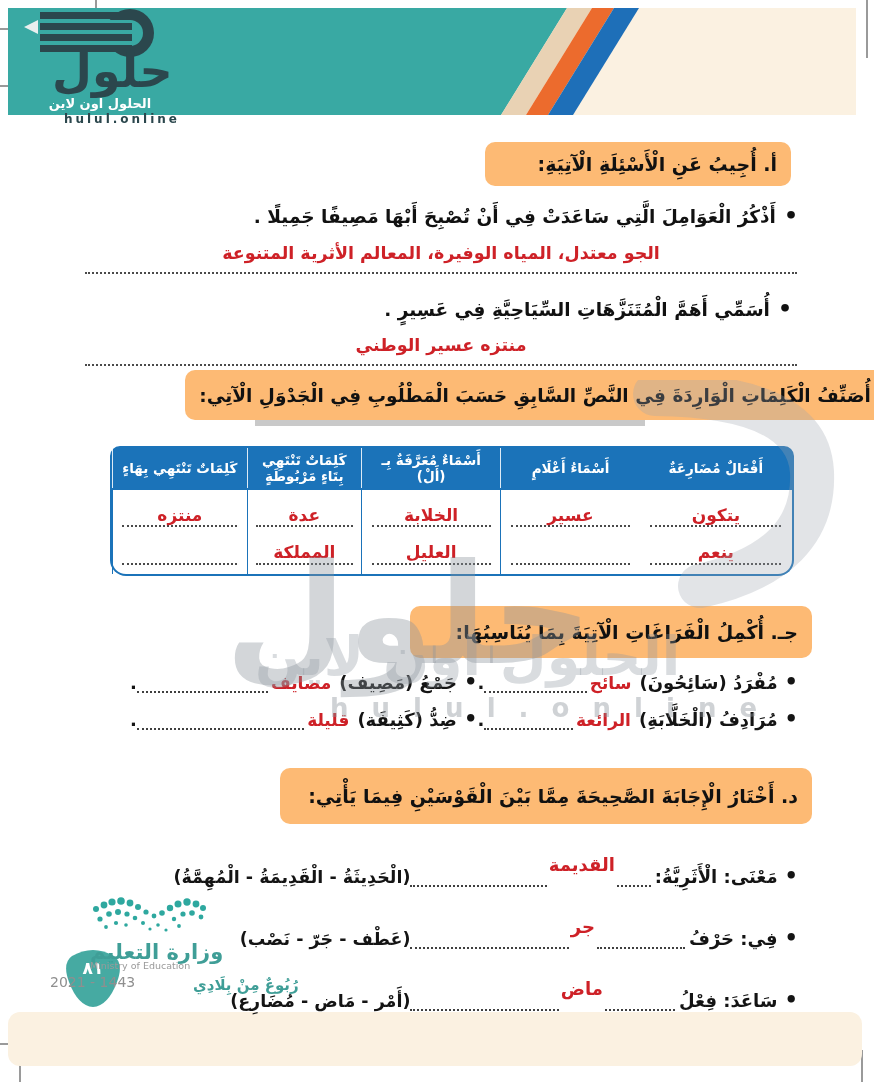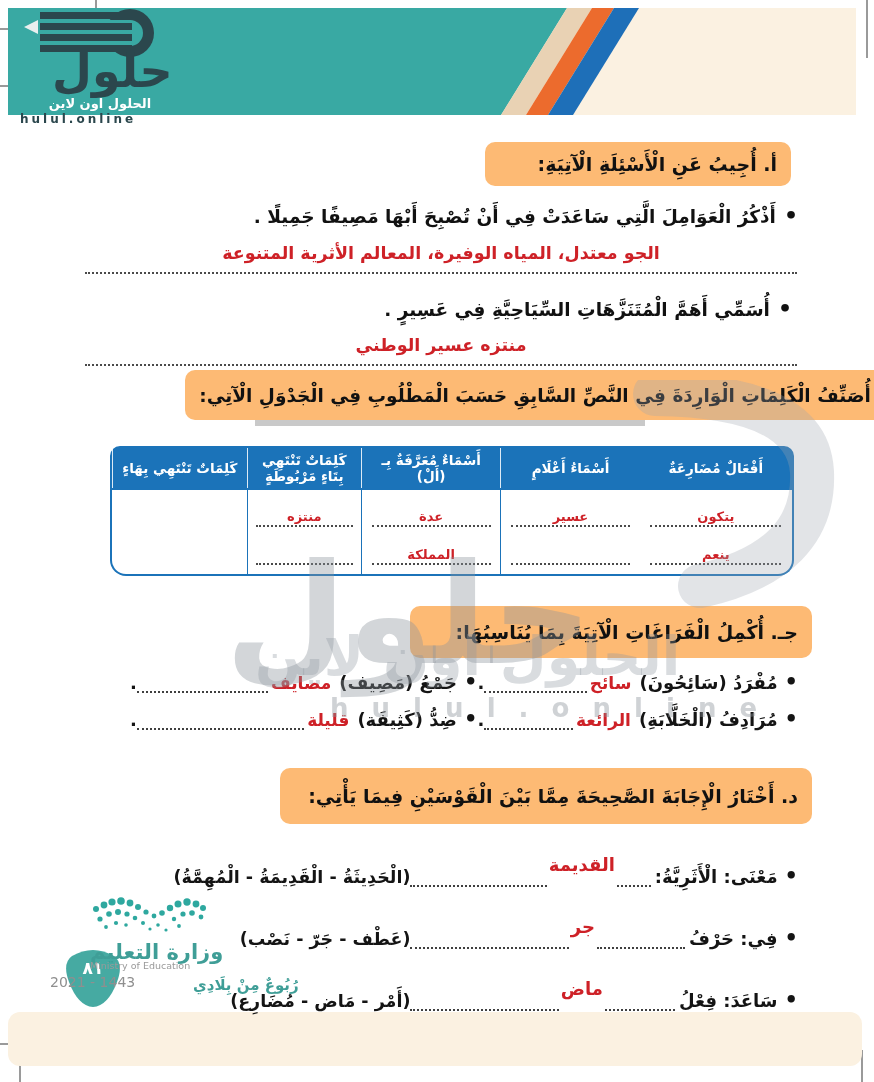--- a/index.html
+++ b/index.html
@@ -20,21 +20,21 @@
   .st-orange{position:absolute;left:0;top:0;width:100%;height:100%;background:#ec6b2d;
             clip-path:polygon(584px 0,606px 0,540px 107px,518px 107px);}
   .st-blue{position:absolute;left:0;top:0;width:100%;height:100%;background:#1e6fb8;
             clip-path:polygon(606px 0,631px 0,565px 107px,540px 107px);}
 
   
   .logo{position:absolute;left:18px;top:8px;width:170px;height:120px;z-index:3;}
   .logo-word{position:absolute;left:34px;top:40px;font-size:46px;font-weight:bold;color:#2b474d;line-height:1;}
   .logo-line{position:absolute;left:2px;top:88px;width:160px;text-align:center;
              font-size:13px;font-weight:bold;color:#ffffff;white-space:nowrap;}
-  .logo-domain{position:absolute;left:2px;top:104px;width:160px;text-align:left;
+  .logo-domain{position:absolute;left:2px;top:104px;width:160px;text-align:right;
              font-size:12px;font-weight:bold;color:#2b474d;letter-spacing:3px;white-space:nowrap;}
 
   
   .tbox{position:absolute;background:#fdba74;border-radius:10px;display:flex;align-items:center;
         justify-content:flex-start;direction:rtl;padding:0 14px;box-sizing:border-box;
         font-weight:bold;font-size:19px;color:#111;z-index:2;}
 
   
   .q{position:absolute;direction:rtl;font-weight:bold;font-size:18.5px;color:#111;z-index:2;}
   .q::before{content:"\2022";margin-left:8px;font-size:22px;}
@@ -49,21 +49,21 @@
          background:#1b73b9;border-radius:10px 10px 0 0;height:44px;border:2px solid #1b73b9;box-sizing:border-box;}
   .th{display:flex;align-items:center;justify-content:center;color:#fff;font-weight:bold;
       font-size:13.5px;text-align:center;line-height:1.2;padding:0 3px;}
   .th:not(:first-child){border-left:1.5px solid rgba(255,255,255,.85);}
   .tbody{display:grid;grid-template-columns:22.4% 20.5% 20.5% 16.8% 19.8%;background:#fff;
          border:2px solid #1b73b9;border-top:none;border-radius:0 0 16px 16px;height:86px;box-sizing:border-box;}
   .tc{display:flex;flex-direction:column;justify-content:space-evenly;align-items:center;}
   .tc:not(:first-child){border-left:1.5px solid #1b73b9;}
   .entry{width:86%;border-bottom:2px dotted #4a4a4a;text-align:center;height:26px;
          display:flex;align-items:flex-end;justify-content:center;}
-  .entry .red{font-size:13px;line-height:1.15;}
+  .entry .red{font-size:17px;line-height:1.15;}
 
   
   .cgrid{position:absolute;left:130px;top:672px;width:668px;display:grid;
          grid-template-columns:48% 52%;grid-row-gap:16px;direction:rtl;z-index:2;}
   .fill{display:flex;align-items:flex-end;font-weight:bold;font-size:18px;direction:rtl;}
   .fill::before{content:"\2022";margin-left:7px;font-size:21px;line-height:1;}
   .fill .stem{white-space:nowrap;margin-left:5px;}
   .fill .red{font-size:17px;margin:0 3px;}
   .dots{flex:1 1 auto;border-bottom:2.2px dotted #3f3f3f;height:5px;min-width:14px;}
   .fill::after{content:" .";font-weight:bold;}
@@ -165,20 +165,28 @@
         <div class="entry">
             <span class="red">ينعم</span>
           </div>
       </div>
       <div class="tc">
         <div class="entry">
             <span class="red">عسير</span>
           </div>
         <div class="entry">
             <span class="red"></span>
+          </div>
+      </div>
+      <div class="tc">
+        <div class="entry">
+            <span class="red">الخلابة</span>
+          </div>
+        <div class="entry">
+            <span class="red">العليل</span>
           </div>
       </div>
       <div class="tc">
         <div class="entry">
             <span class="red">عدة</span>
           </div>
         <div class="entry">
             <span class="red">المملكة</span>
           </div>
       </div>

